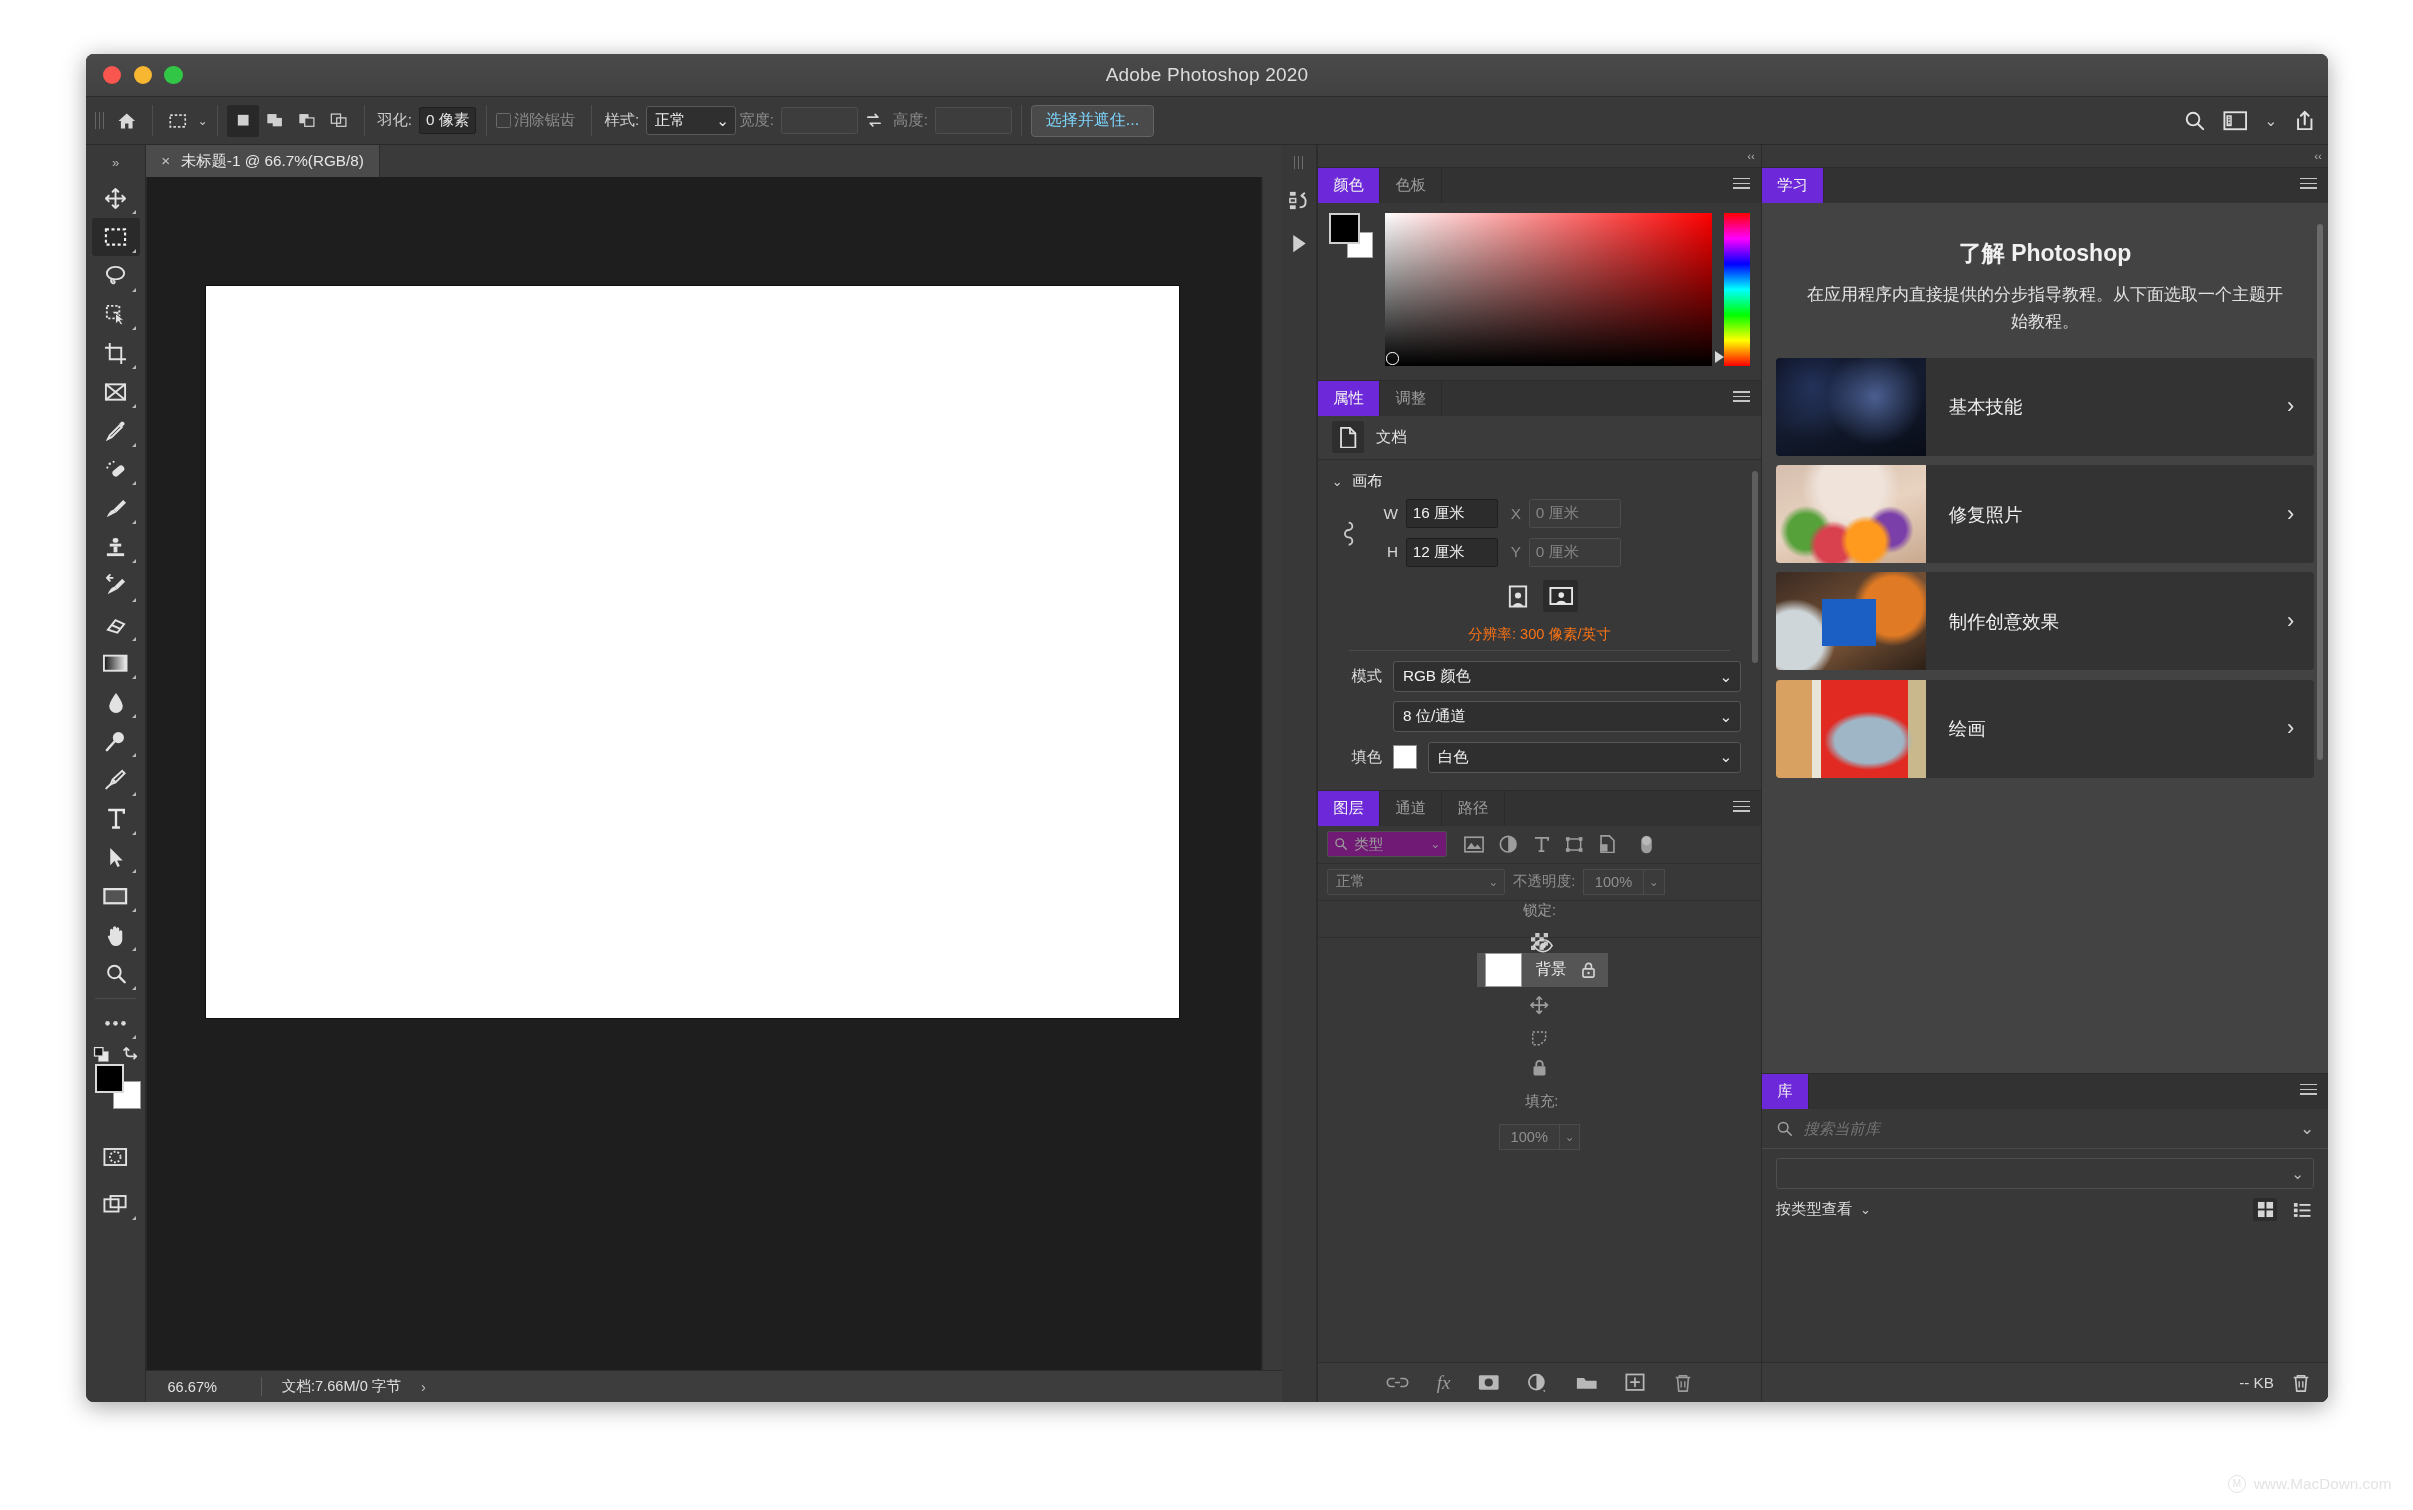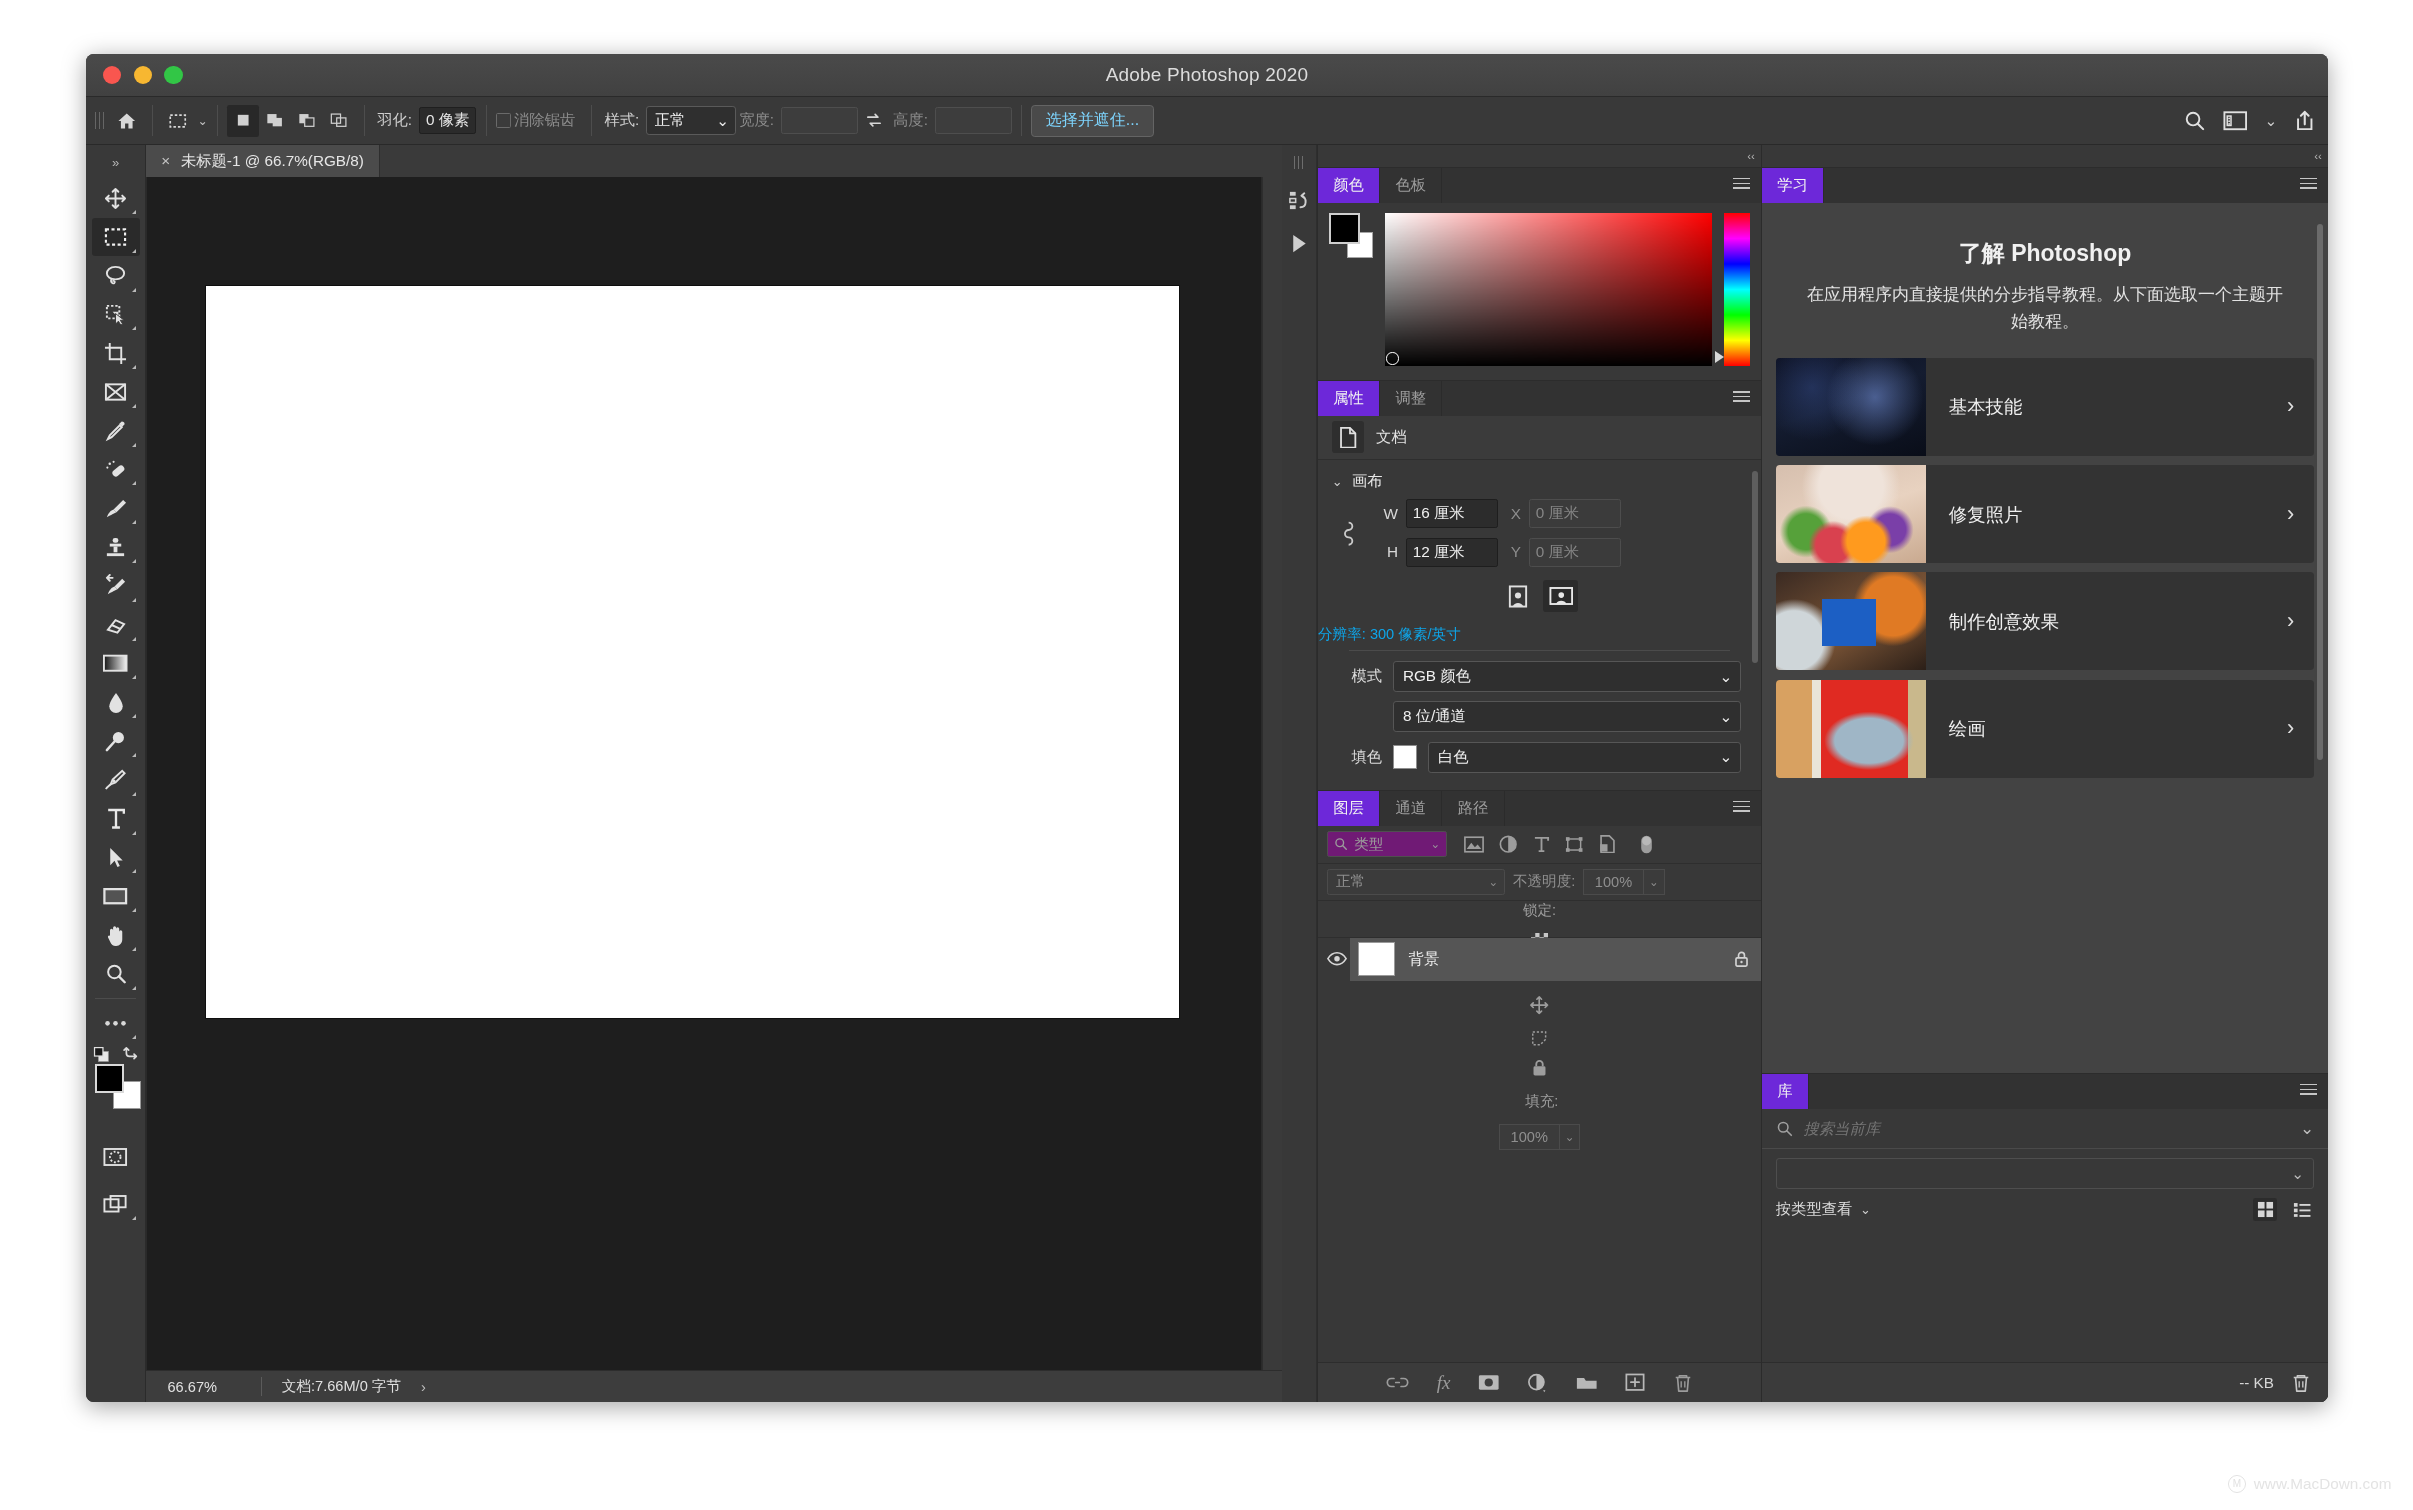--- a/index.html
+++ b/index.html
@@ -176,21 +176,21 @@
               row-gap: 9.2px; padding-left: 7.7px; }
   .dim-lbl { color:#d8d8d8; font-size:15.3px; text-align:right; padding-right:7.7px; }
   .dim-lbl.dimmed { color:#8d8d8d; }
   .dim-field { height: 29px; background:#2c2c2c; border:0.8px solid #1e1e1e; border-radius:2.3px;
                display:flex; align-items:center; padding: 0 6.1px; color:#f0f0f0; font-size:15.3px; }
   .dim-field.readonly { background:#3b3b3b; border-color:#4d4d4d; color:#868686; }
   .link-icon { grid-row: span 2; display:flex; align-items:center; justify-content:center; color:#cacaca; font-size:18.4px; }
   .orient-row { display:flex; justify-content:center; gap: 7.7px; margin: 13.8px 0 3.1px; }
   .orient-btn { width: 35px; height: 32px; display:flex; align-items:center; justify-content:center; border-radius:3.1px; }
   .orient-btn.active { background:#2b2b2b; }
-  .res-line { color:#0ea5e9; font-size:14.6px; margin: 12.3px 0 4.6px; }
+  .res-line { text-align:center; color:#f97316; font-size:14.6px; margin: 12.3px 0 4.6px; }
   .prop-div { height:0.8px; background:#4b4b4b; margin: 6.1px 31px 10.7px; }
   .sel-row { display:flex; align-items:center; gap: 10.7px; padding: 0 20px 0 20px; margin-bottom: 9.2px; }
   .sel-lbl { color:#dcdcdc; font-size:15.3px; width: 44px; text-align:right; }
   .sel-box {
     flex:1; height: 31px; background:#2f2f2f; border:0.8px solid #565656; border-radius:3.1px;
     display:flex; align-items:center; justify-content:space-between; padding: 0 7.7px 0 9.2px;
     color:#f1f1f1; font-size:15.3px;
   }
   .fill-chip { width:24.5px; height:24.5px; background:#fff; border:0.8px solid #8d8d8d; }
   .panel-scroll-thumb { position:absolute; right:3.1px; width:6.1px; background:#5e5e5e; border-radius:3.1px; }
@@ -205,21 +205,21 @@
   .blend-row { height: 37px; display:flex; align-items:center; gap: 7.7px; padding: 0 9.2px; border-bottom:0.8px solid #2e2e2e; }
   .blend-select { width: 178px; height: 26px; background:#3b3b3b; border:0.8px solid #4b4b4b; border-radius:2.3px;
                   display:flex; align-items:center; justify-content:space-between; padding:0 6.1px 0 7.7px; color:#8f8f8f; font-size:14.6px; }
   .opacity-lbl { color:#8f8f8f; font-size:14.6px; }
   .num-field { width: 60px; height: 26px; background:#3b3b3b; border:0.8px solid #4b4b4b; border-right:none;
                display:flex; align-items:center; justify-content:center; color:#8f8f8f; font-size:14.6px; }
   .num-caret { width: 21.5px; height: 26px; background:#3b3b3b; border:0.8px solid #4b4b4b;
                display:flex; align-items:center; justify-content:center; color:#8f8f8f; font-size:11.5px; }
   .lock-row { height: 37px; display:flex; align-items:center; gap: 13.8px; padding: 0 9.2px; border-bottom:0.8px solid #2e2e2e; color:#9d9d9d;flex-direction:column; }
   .lock-lbl { color:#9d9d9d; font-size:14.6px; }
-  .layer-row { height: 43px; display:flex; align-items:center; gap: 0; padding-left: 6.1px; }
+  .layer-row { height: 43px; display:flex; align-items:center; gap: 0; padding-left: 6.1px; flex-direction: column; }
   .layer-sel { background:#555555; flex:1; height:43px; display:flex; align-items:center; gap:13.8px; padding:0 10.7px 0 7.7px; }
   .eye { width: 26px; display:flex; align-items:center; justify-content:center; color:#d6d6d6; }
   .layer-thumb { width: 37px; height: 34px; background:#fff; border:0.8px solid #9a9a9a; }
   .layer-name { color:#f0f0f0; font-size:15.3px; flex:1; }
   .layer-bottom { height: 40px; background:#3b3b3b; border-top:0.8px solid #2d2d2d;
                   display:flex; align-items:center; justify-content:center; gap: 27.6px; color:#b4b4b4; }
 
   
   .dock-right { width: 567px; background: #383838; display: flex; flex-direction: column; border-left: 0.8px solid #2b2b2b; }
   .learn-body { flex: 1; padding: 0; position: relative; overflow: hidden; background:#434343; }

